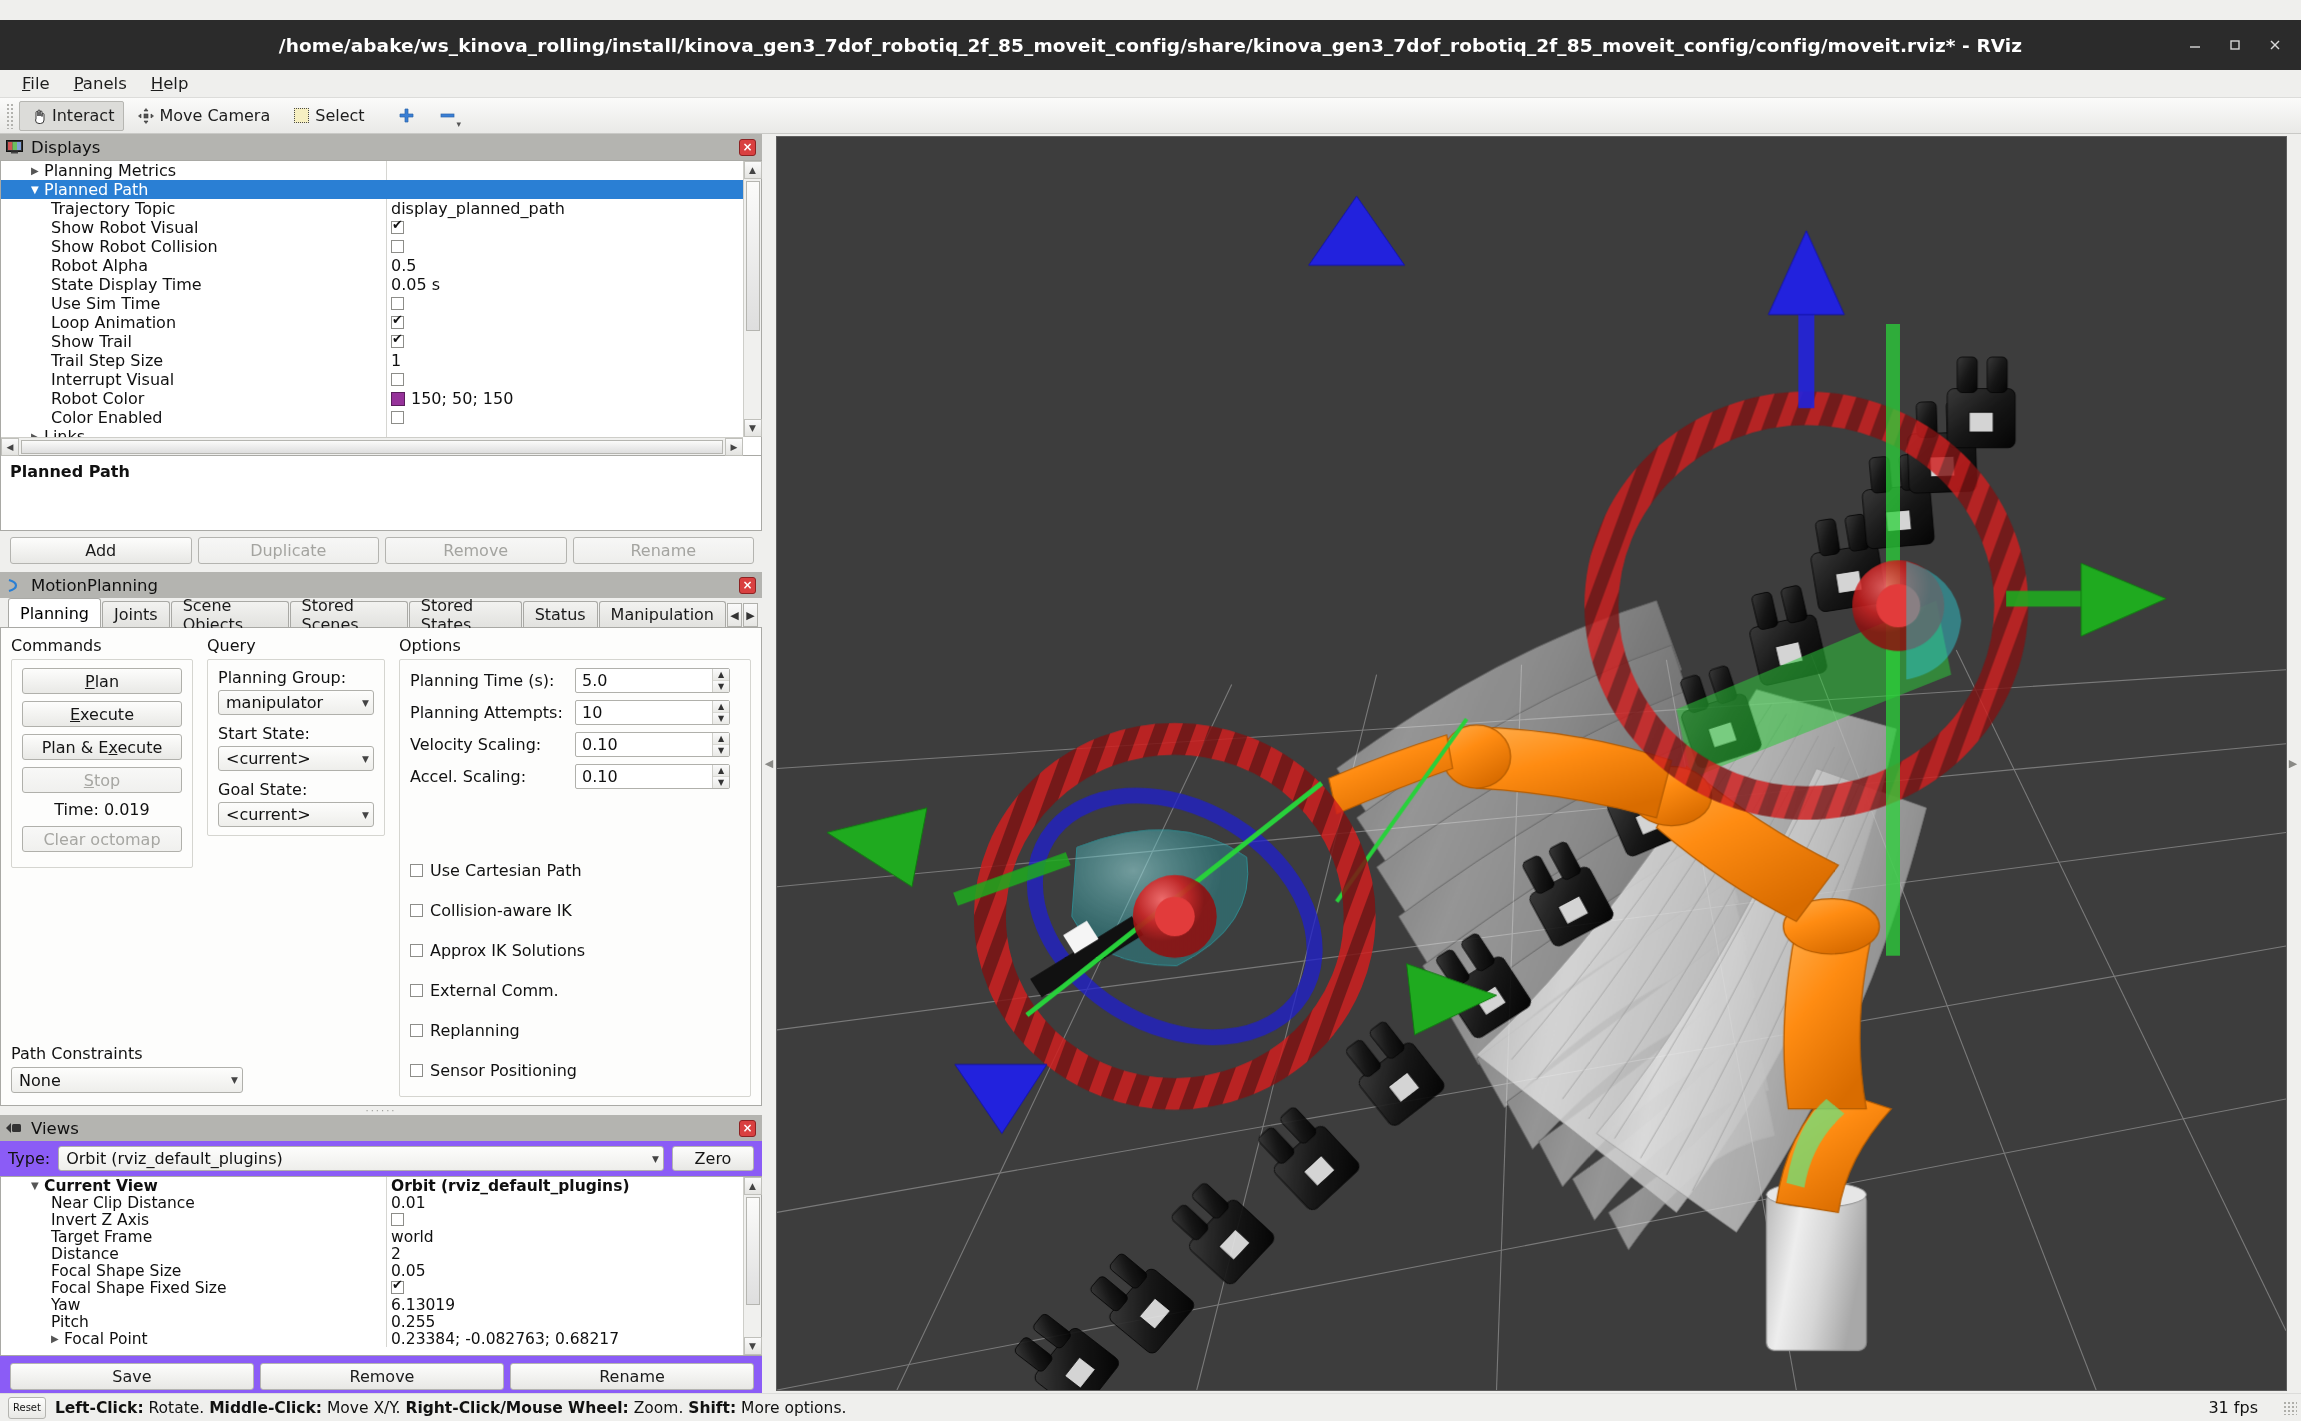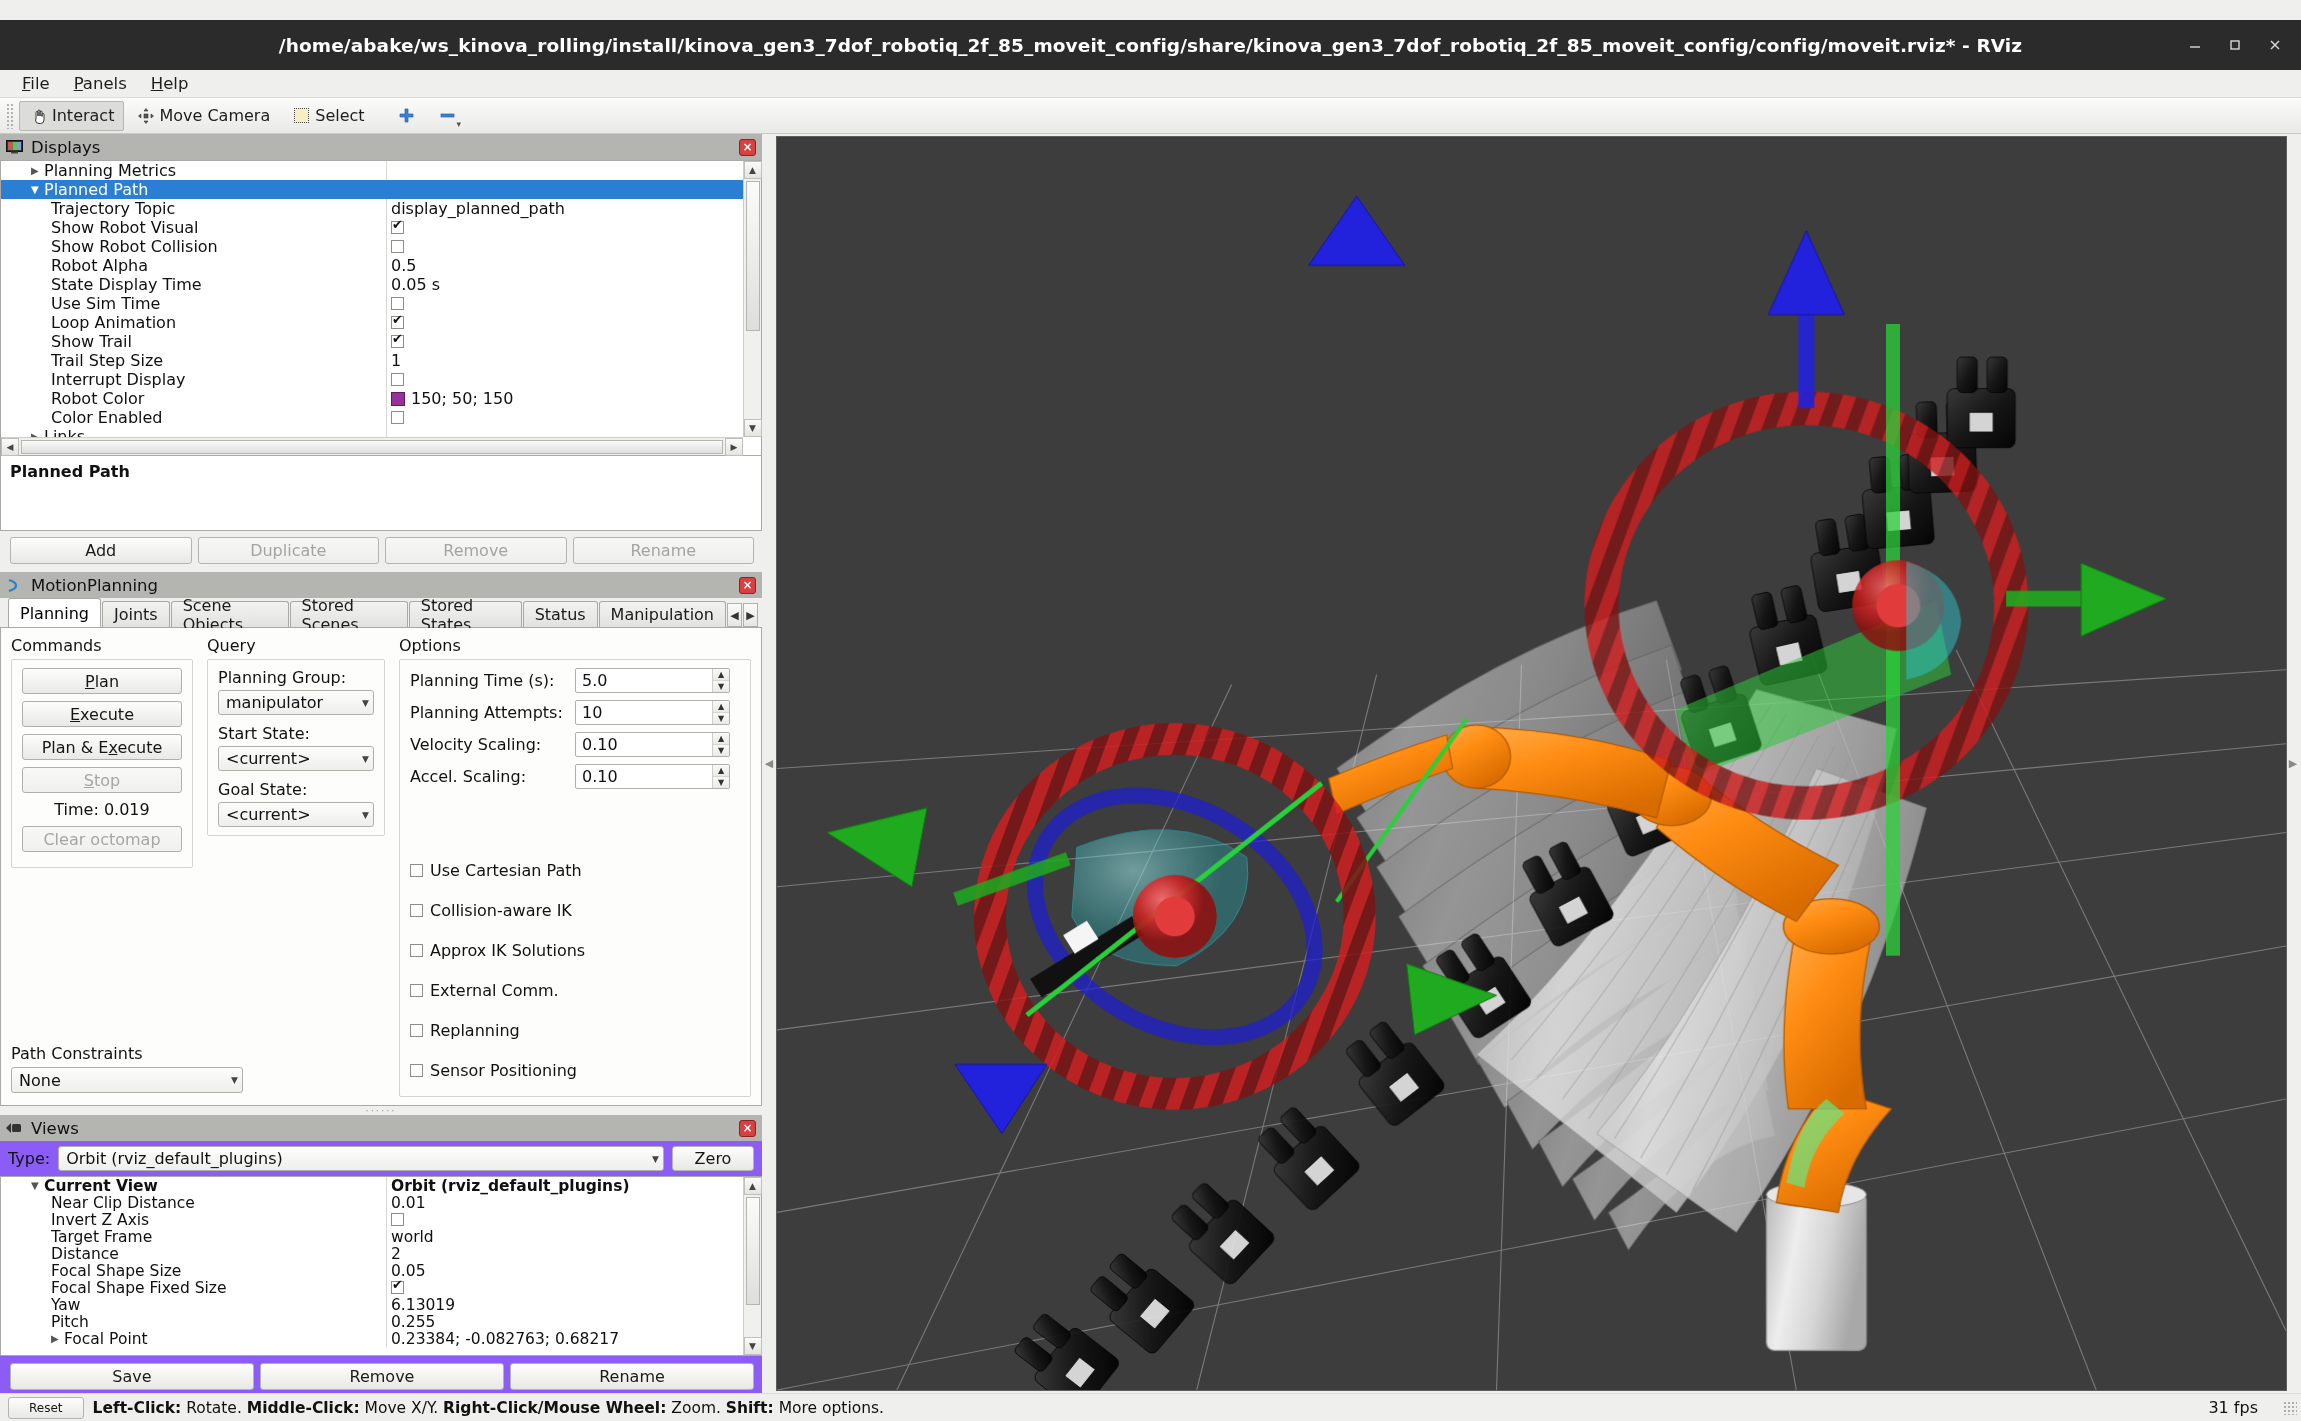--- a/index.html
+++ b/index.html
@@ -193,21 +193,21 @@
   .vrow { display: flex; height: 17px; align-items: center; font-size: 15.5px; color: #101010; }
   .vrow .vname { width: 385px; flex: 0 0 385px; display: flex; align-items: center; }
   .vrow .vval { flex: 1; padding-left: 4px; border-left: 1px solid #d6d6d2; height: 17px;
     display: flex; align-items: center; }
   .vrow.bold .vname, .vrow.bold .vval { font-weight: bold; }
   .views-btnrow { display: flex; gap: 6px; padding: 7px 8px 3px 10px; }
 
   
   .statusbar { height: 28px; flex: 0 0 28px; display: flex; align-items: center;
     background: #efefed; padding-left: 8px; gap: 9px; border-top: 1px solid #dcdcda; }
-  .reset-btn { height: 22px; padding: 0 20px; font-size: 12px; display: flex; align-items: center;
+  .reset-btn { height: 22px; padding: 0 4px; font-size: 10px; display: flex; align-items: center;
     background: linear-gradient(#fdfdfc,#e8e8e5); border: 1px solid #b4b4b0; border-radius: 3px; color: #161616; }
   .hint { font-size: 15.5px; color: #111; }
   .hint b { font-weight: bold; }
   .fps { margin-left: auto; font-size: 16px; color: #111; padding-right: 16px; }
   .sb-grip { width: 14px; height: 14px; margin-right: 4px;
     background-image: radial-gradient(#aeaea9 1.1px, transparent 1.1px); background-size: 4px 4px; }
 
   
   .viewport-wrap { flex: 1; display: flex; min-width: 0; background: #efefed; padding: 2px 2px 2px 0; }
   .vp-handle { width: 14px; flex: 0 0 14px; display: flex; align-items: center; justify-content: center;
@@ -401,21 +401,21 @@
               <div class="trow">
                 <div class="tname indent-2">
                   <span>Trail Step Size</span>
                 </div>
                 <div class="tval">
                   <span>1</span>
                 </div>
               </div>
               <div class="trow">
                 <div class="tname indent-2">
-                  <span>Interrupt Display</span>
+                  <span>Interrupt Visual</span>
                 </div>
                 <div class="tval">
                   <span class="ck"></span>
                 </div>
               </div>
               <div class="trow">
                 <div class="tname indent-2">
                   <span>Robot Color</span>
                 </div>
                 <div class="tval">

